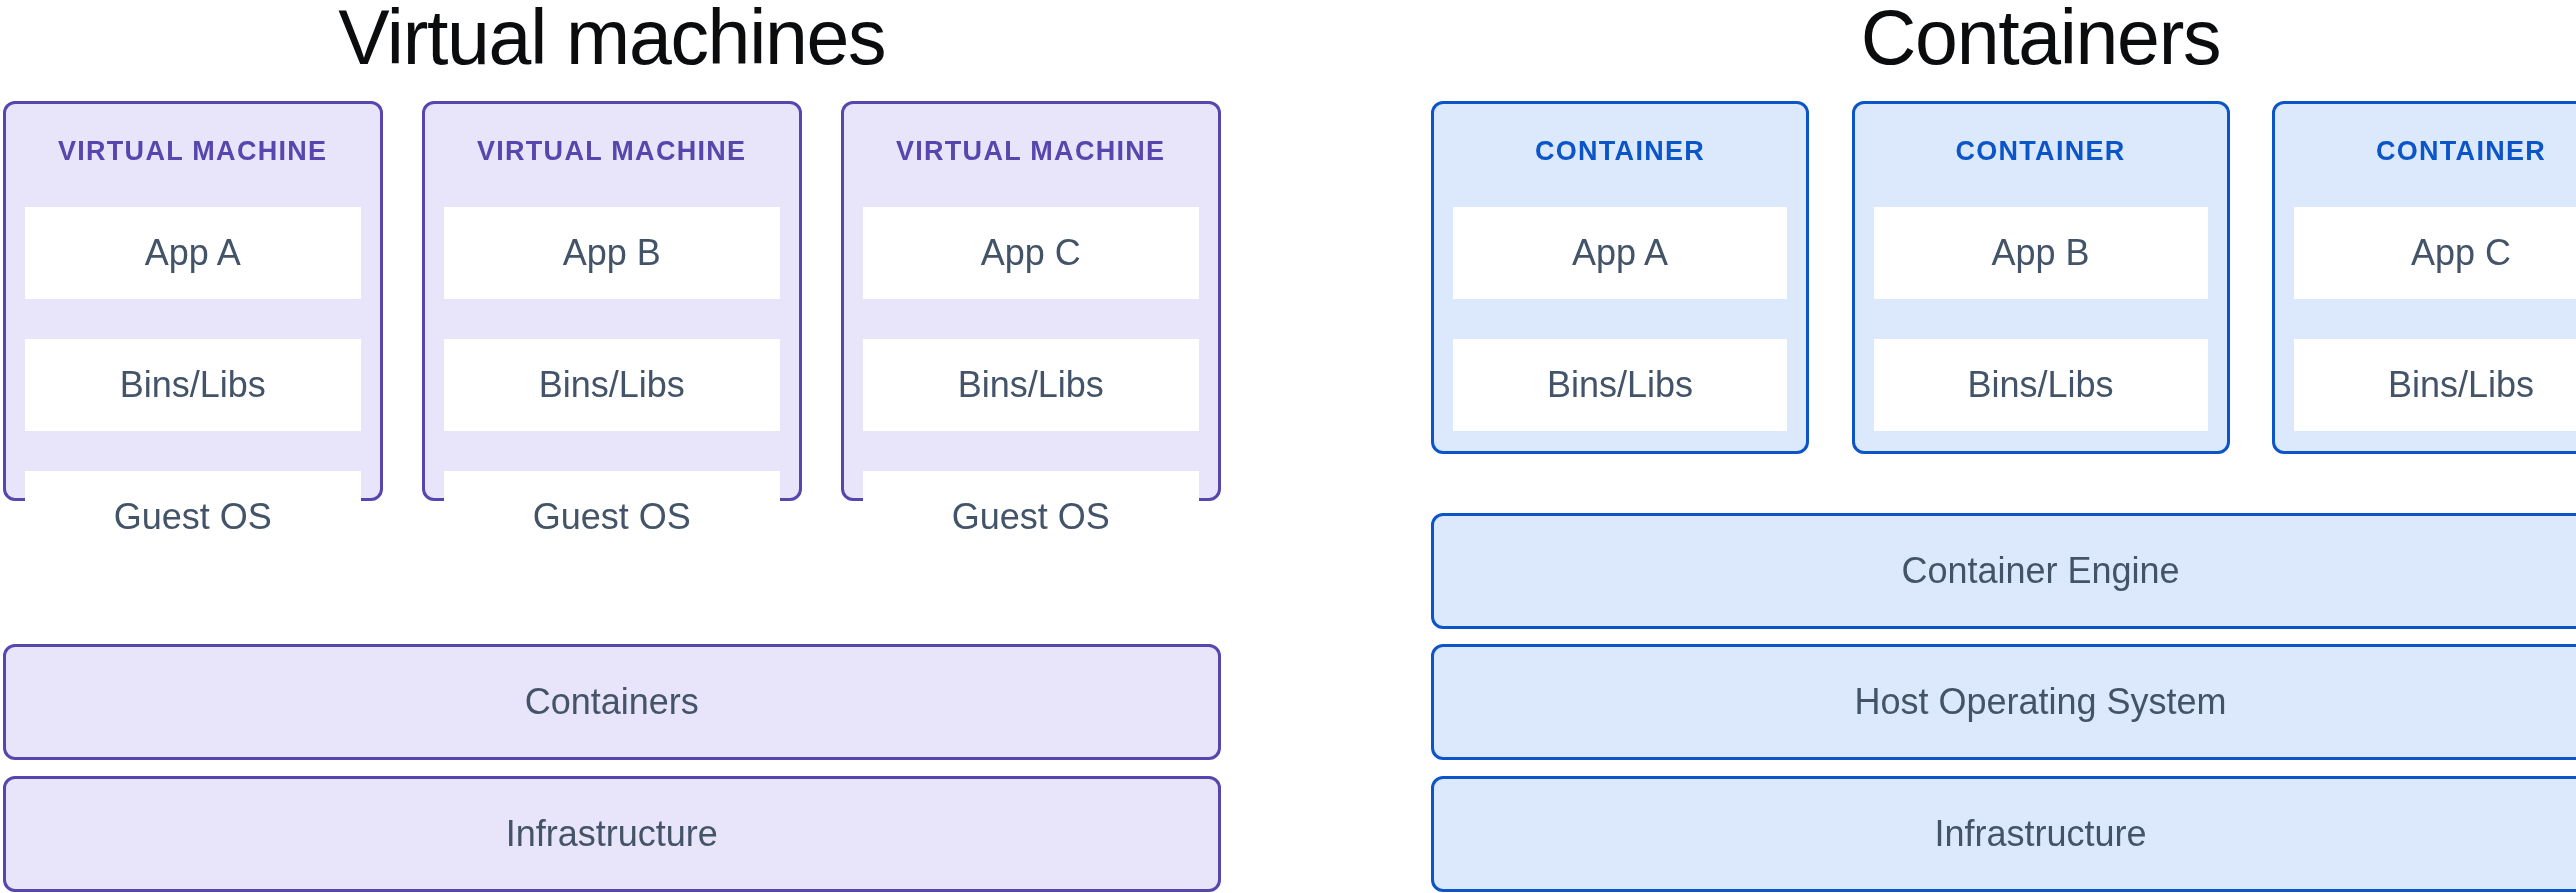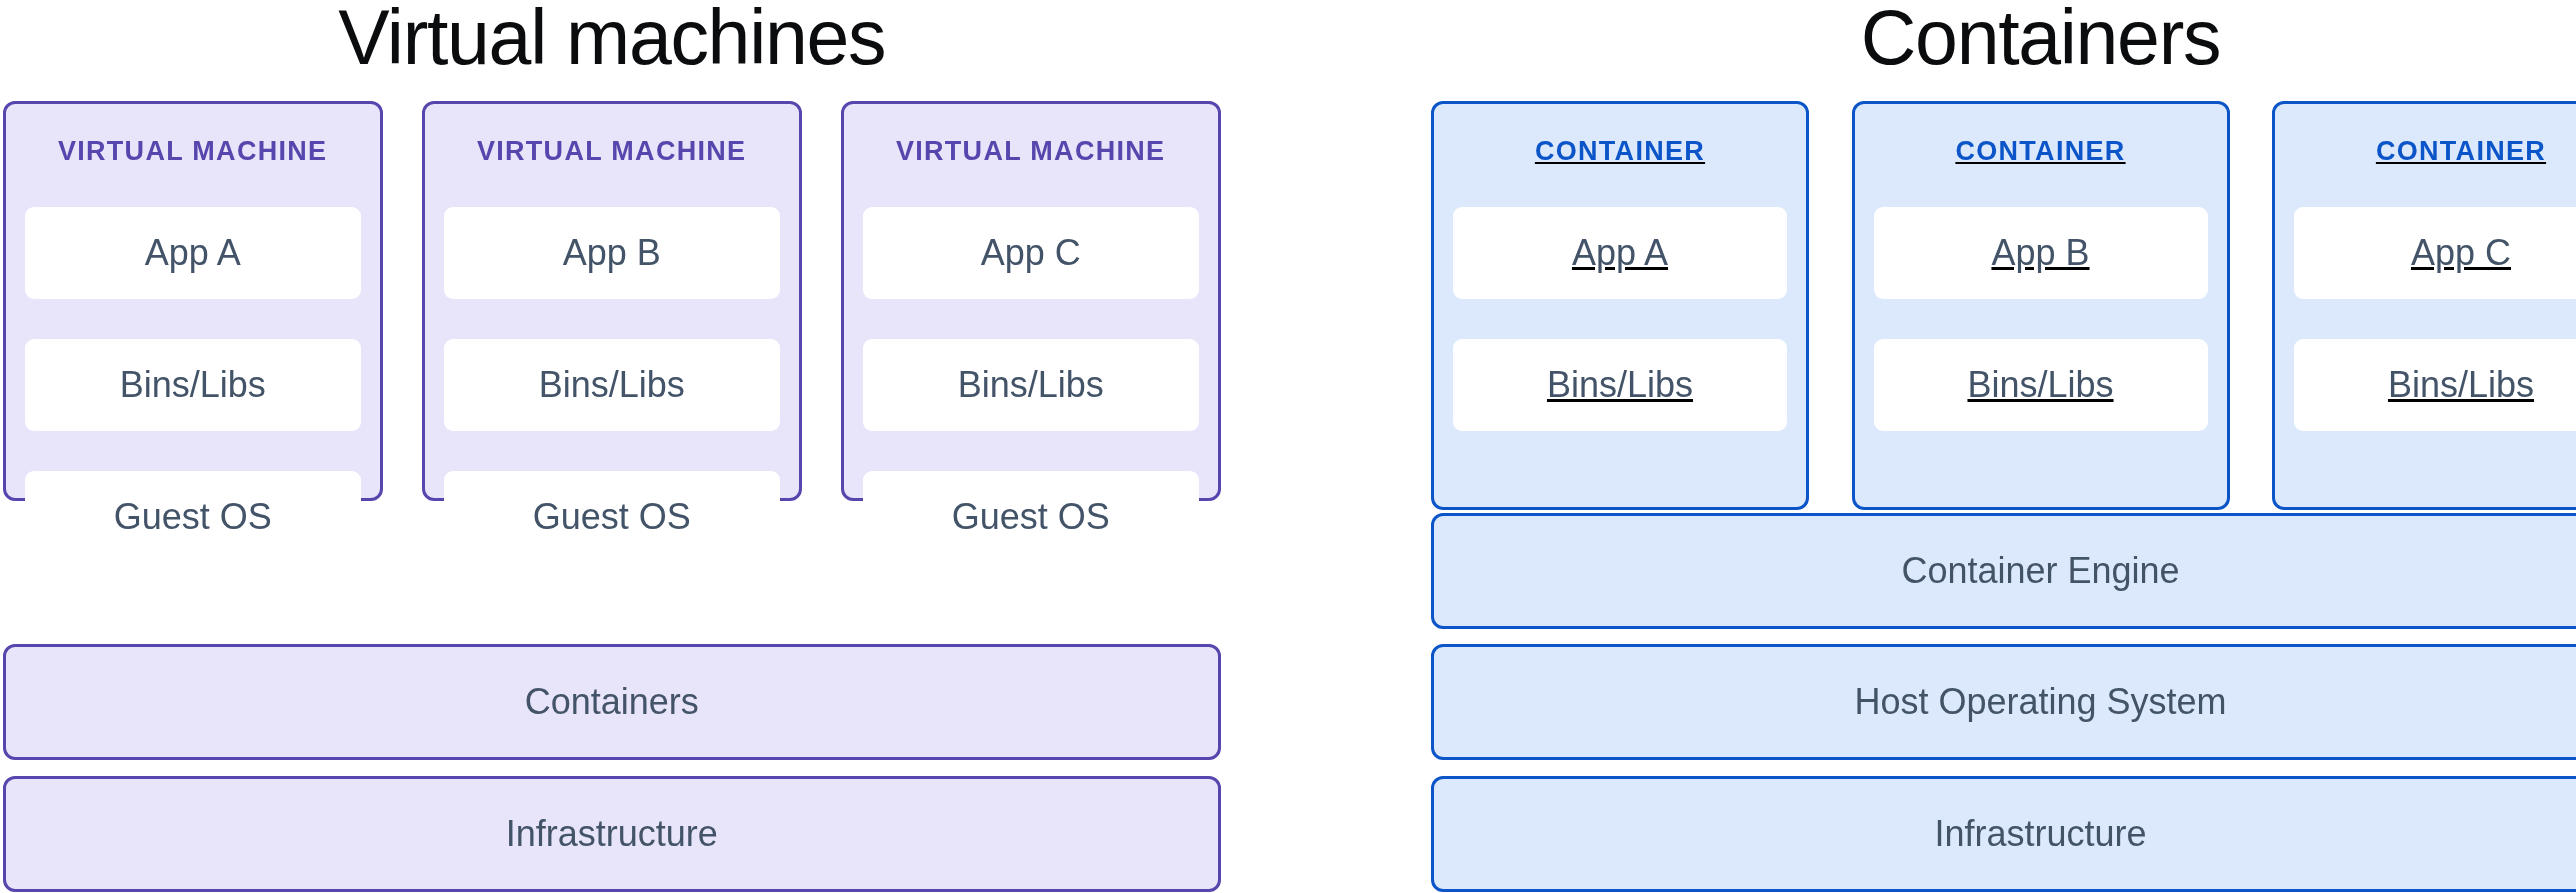--- a/index.html
+++ b/index.html
@@ -44,39 +44,38 @@
     border-radius:12px;
     border:3.4px solid;
     padding:28px 19px 0 19px;
   }
   .card.purple{
     width:380px;height:400px;
     background:var(--purple-fill);
     border-color:var(--purple-border);
   }
   .card.blue{
-    width:378px;height:409px;
+    width:378px;height:353px;
     background:var(--blue-fill);
     border-color:var(--blue-border);
-    text-decoration:underline;
   }
 
   .card-label{
     height:38px;
     display:flex;align-items:center;justify-content:center;
     font-size:27px;font-weight:700;letter-spacing:1.3px;
     white-space:nowrap;
   }
   .card.purple .card-label{color:var(--purple-label);}
   .card.blue .card-label{color:var(--blue-label);}
 
   .inner-box{
     height:92px;margin-top:37px;
     background:var(--inner-box-bg);
-    border-radius:9px;
+    border-radius:0;
     display:flex;align-items:center;justify-content:center;
     font-size:36px;color:var(--body-text);
     white-space:nowrap;
   }
   .inner-box + .inner-box{margin-top:40px;text-align:center;}
 
   .row-box{
     position:absolute;left:0;right:0;
     height:116px;
     border-radius:12px;

